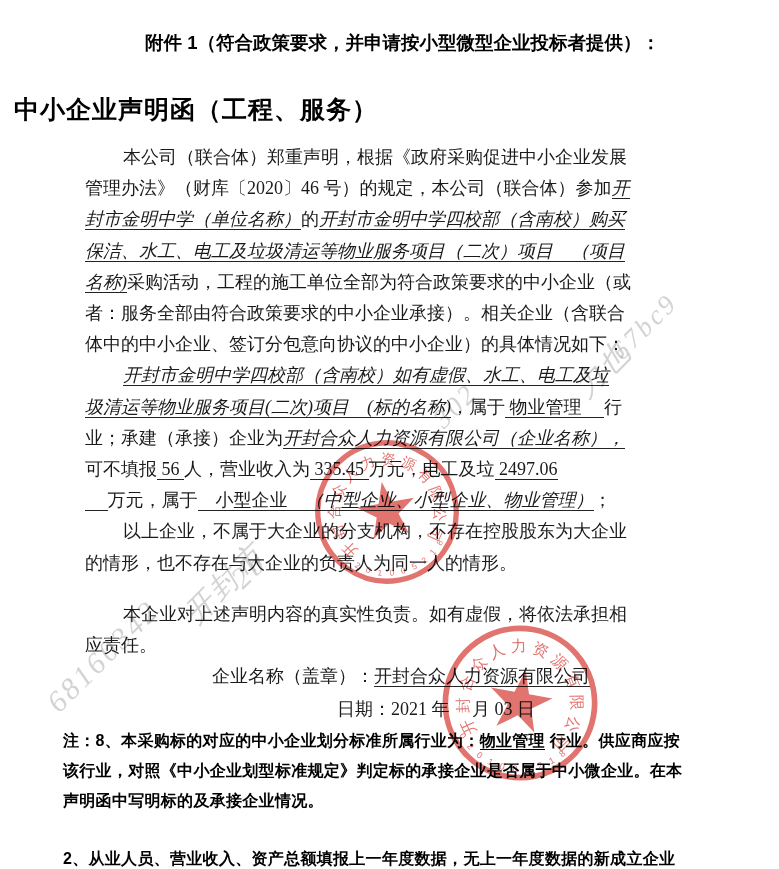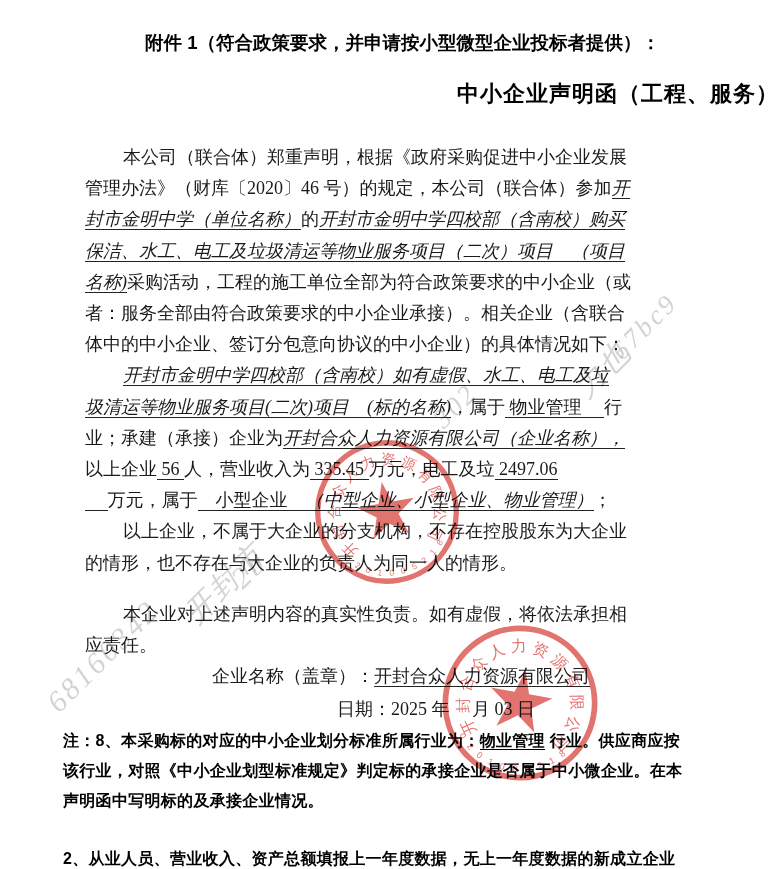--- a/index.html
+++ b/index.html
@@ -2,23 +2,23 @@
 <html><head>
 <meta charset="utf-8">
 <style>
   html,body{margin:0;padding:0;background:#888;}
   .page{position:relative;width:779px;height:869px;background:#ffffff;overflow:hidden;
         font-family:"Liberation Serif","DejaVu Serif",serif;color:#1a1a1a;}
   
   .attachment-line{margin:0;padding-top:33px;text-align:center;transform:translateX(13px);
         font-family:"Liberation Sans","DejaVu Sans",sans-serif;font-weight:700;
         font-size:18.5px;line-height:1.05;color:#000;}
-  .doc-title{margin:0;padding-top:30px;text-align:right;
+  .doc-title{margin:14px;padding-top:30px;text-align:left;
         font-family:"Liberation Sans","DejaVu Sans",sans-serif;font-weight:700;
-        font-size:22px;line-height:1.1;color:#000;letter-spacing:1px;}
+        font-size:25px;line-height:1.1;color:#000;letter-spacing:1px;}
   
   .body-block{position:absolute;left:85px;top:142px;width:618px;
         font-size:18px;line-height:31.2px;}
   .line{white-space:pre;}
   .ind{text-indent:38px;}
   .seg-n{}
   .seg-u{border-bottom:1.6px solid #222;}
   .seg-iu{font-style:italic;border-bottom:1.6px solid #222;}
   .seg-b{font-family:"Liberation Sans","DejaVu Sans",sans-serif;font-weight:700;color:#000;}
   .seg-bu{font-family:"Liberation Sans","DejaVu Sans",sans-serif;font-weight:700;color:#000;
@@ -58,28 +58,28 @@
       <div class="line ind"><span class="seg-n">本公司（联合体）郑重声明，根据《政府采购促进中小企业发展</span></div>
       <div class="line"><span class="seg-n">管理办法》（财库〔2020〕46 号）的规定，本公司（联合体）参加</span><span class="seg-iu">开</span></div>
       <div class="line"><span class="seg-iu">封市金明中学（单位名称）</span><span class="seg-n">的</span><span class="seg-iu">开封市金明中学四校部（含南校）购买</span></div>
       <div class="line"><span class="seg-iu">保洁、水工、电工及垃圾清运等物业服务项目（二次）项目　（项目</span></div>
       <div class="line"><span class="seg-iu">名称)</span><span class="seg-n">采购活动，工程的施工单位全部为符合政策要求的中小企业（或</span></div>
       <div class="line"><span class="seg-n">者：服务全部由符合政策要求的中小企业承接）。相关企业（含联合</span></div>
       <div class="line"><span class="seg-n">体中的中小企业、签订分包意向协议的中小企业）的具体情况如下：</span></div>
       <div class="line ind"><span class="seg-iu">开封市金明中学四校部（含南校）如有虚假、水工、电工及垃</span></div>
       <div class="line"><span class="seg-iu">圾清运等物业服务项目(二次)项目　(标的名称)</span><span class="seg-n">，属于</span><span class="seg-u"> 物业管理　 </span><span class="seg-n">行</span></div>
       <div class="line"><span class="seg-n">业；承建（承接）企业为</span><span class="seg-iu">开封合众人力资源有限公司（企业名称），</span></div>
-      <div class="line"><span class="seg-n">以上企业</span><span class="seg-u"> 56 </span><span class="seg-n">人，营业收入为</span><span class="seg-u"> 335.45 </span><span class="seg-n">万元，电工及垃</span><span class="seg-u"> 2497.06</span></div>
+      <div class="line"><span class="seg-n">可不填报</span><span class="seg-u"> 56 </span><span class="seg-n">人，营业收入为</span><span class="seg-u"> 335.45 </span><span class="seg-n">万元，电工及垃</span><span class="seg-u"> 2497.06</span></div>
       <div class="line"><span class="seg-u">　 </span><span class="seg-n">万元，属于</span><span class="seg-u">　小型企业　</span><span class="seg-iu">（中型企业、小型企业、物业管理）</span><span class="seg-n">；</span></div>
       <div class="line ind" style="margin-top: 0;"><span class="seg-n">以上企业，不属于大企业的分支机构，不存在控股股东为大企业</span></div>
       <div class="line"><span class="seg-n">的情形，也不存在与大企业的负责人为同一人的情形。</span></div>
       <div class="line ind" style="margin-top: 20px;"><span class="seg-n">本企业对上述声明内容的真实性负责。如有虚假，将依法承担相</span></div>
       <div class="line"><span class="seg-n">应责任。</span></div>
       <div class="line" style="margin-left: 127px; "><span class="seg-n">企业名称（盖章）：</span><span class="seg-u">开封合众人力资源有限公司</span></div>
-      <div class="line" style="margin-left: 252px; margin-top: 2px;"><span class="seg-n">日期：2025 年</span><span class="seg-n">　 </span><span class="seg-n">月 03 日</span></div>
+      <div class="line" style="margin-left: 252px; margin-top: 2px;"><span class="seg-n">日期：2021 年</span><span class="seg-n">　 </span><span class="seg-n">月 03 日</span></div>
     </div>
 
   <div class="notes-block" id="note-lines">
       <div class="line"><span class="seg-b">注：8、本采购标的对应的中小企业划分标准所属行业为：</span><span class="seg-bu">物业管理</span><span class="seg-b"> 行业。供应商应按</span></div>
       <div class="line"><span class="seg-b">该行业，对照《中小企业划型标准规定》判定标的承接企业是否属于中小微企业。在本</span></div>
       <div class="line"><span class="seg-b">声明函中写明标的及承接企业情况。</span></div>
       <div class="line" style="margin-top: 28px;"><span class="seg-b">2、从业人员、营业收入、资产总额填报上一年度数据，无上一年度数据的新成立企业</span></div>
       <div class="line"><span class="seg-b">可不填报。</span></div>
     </div>
 

